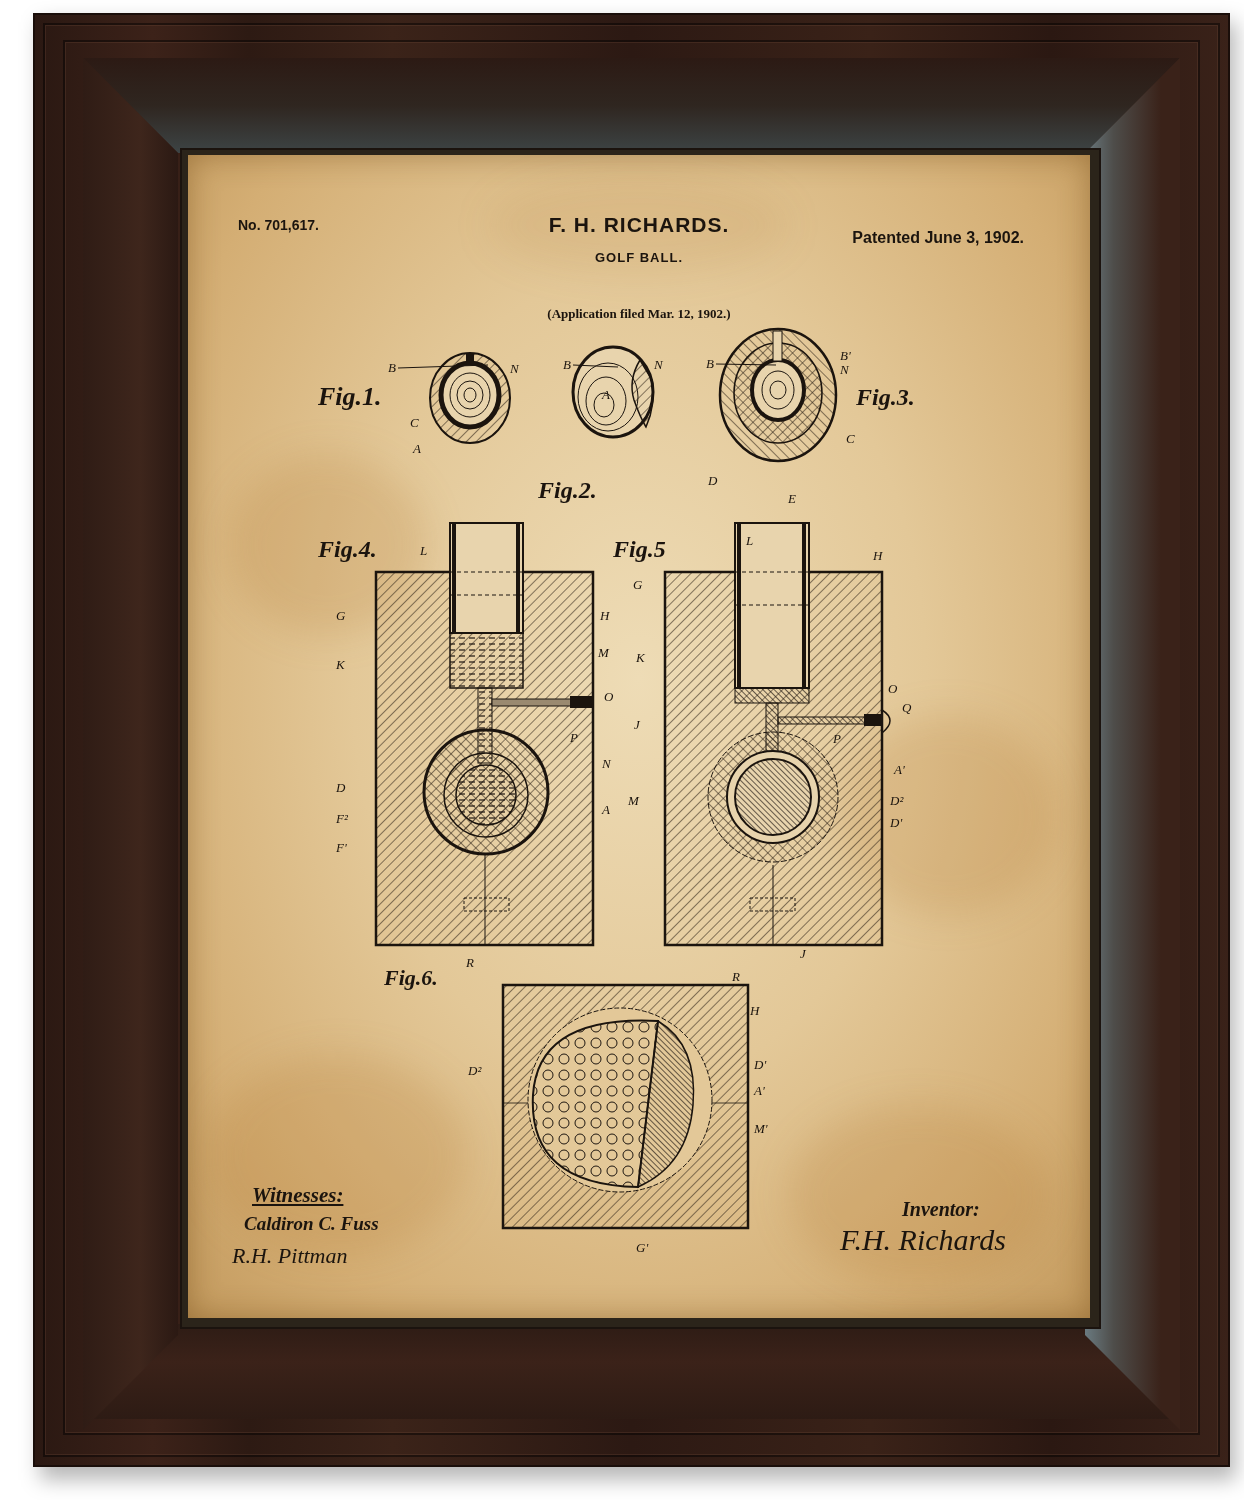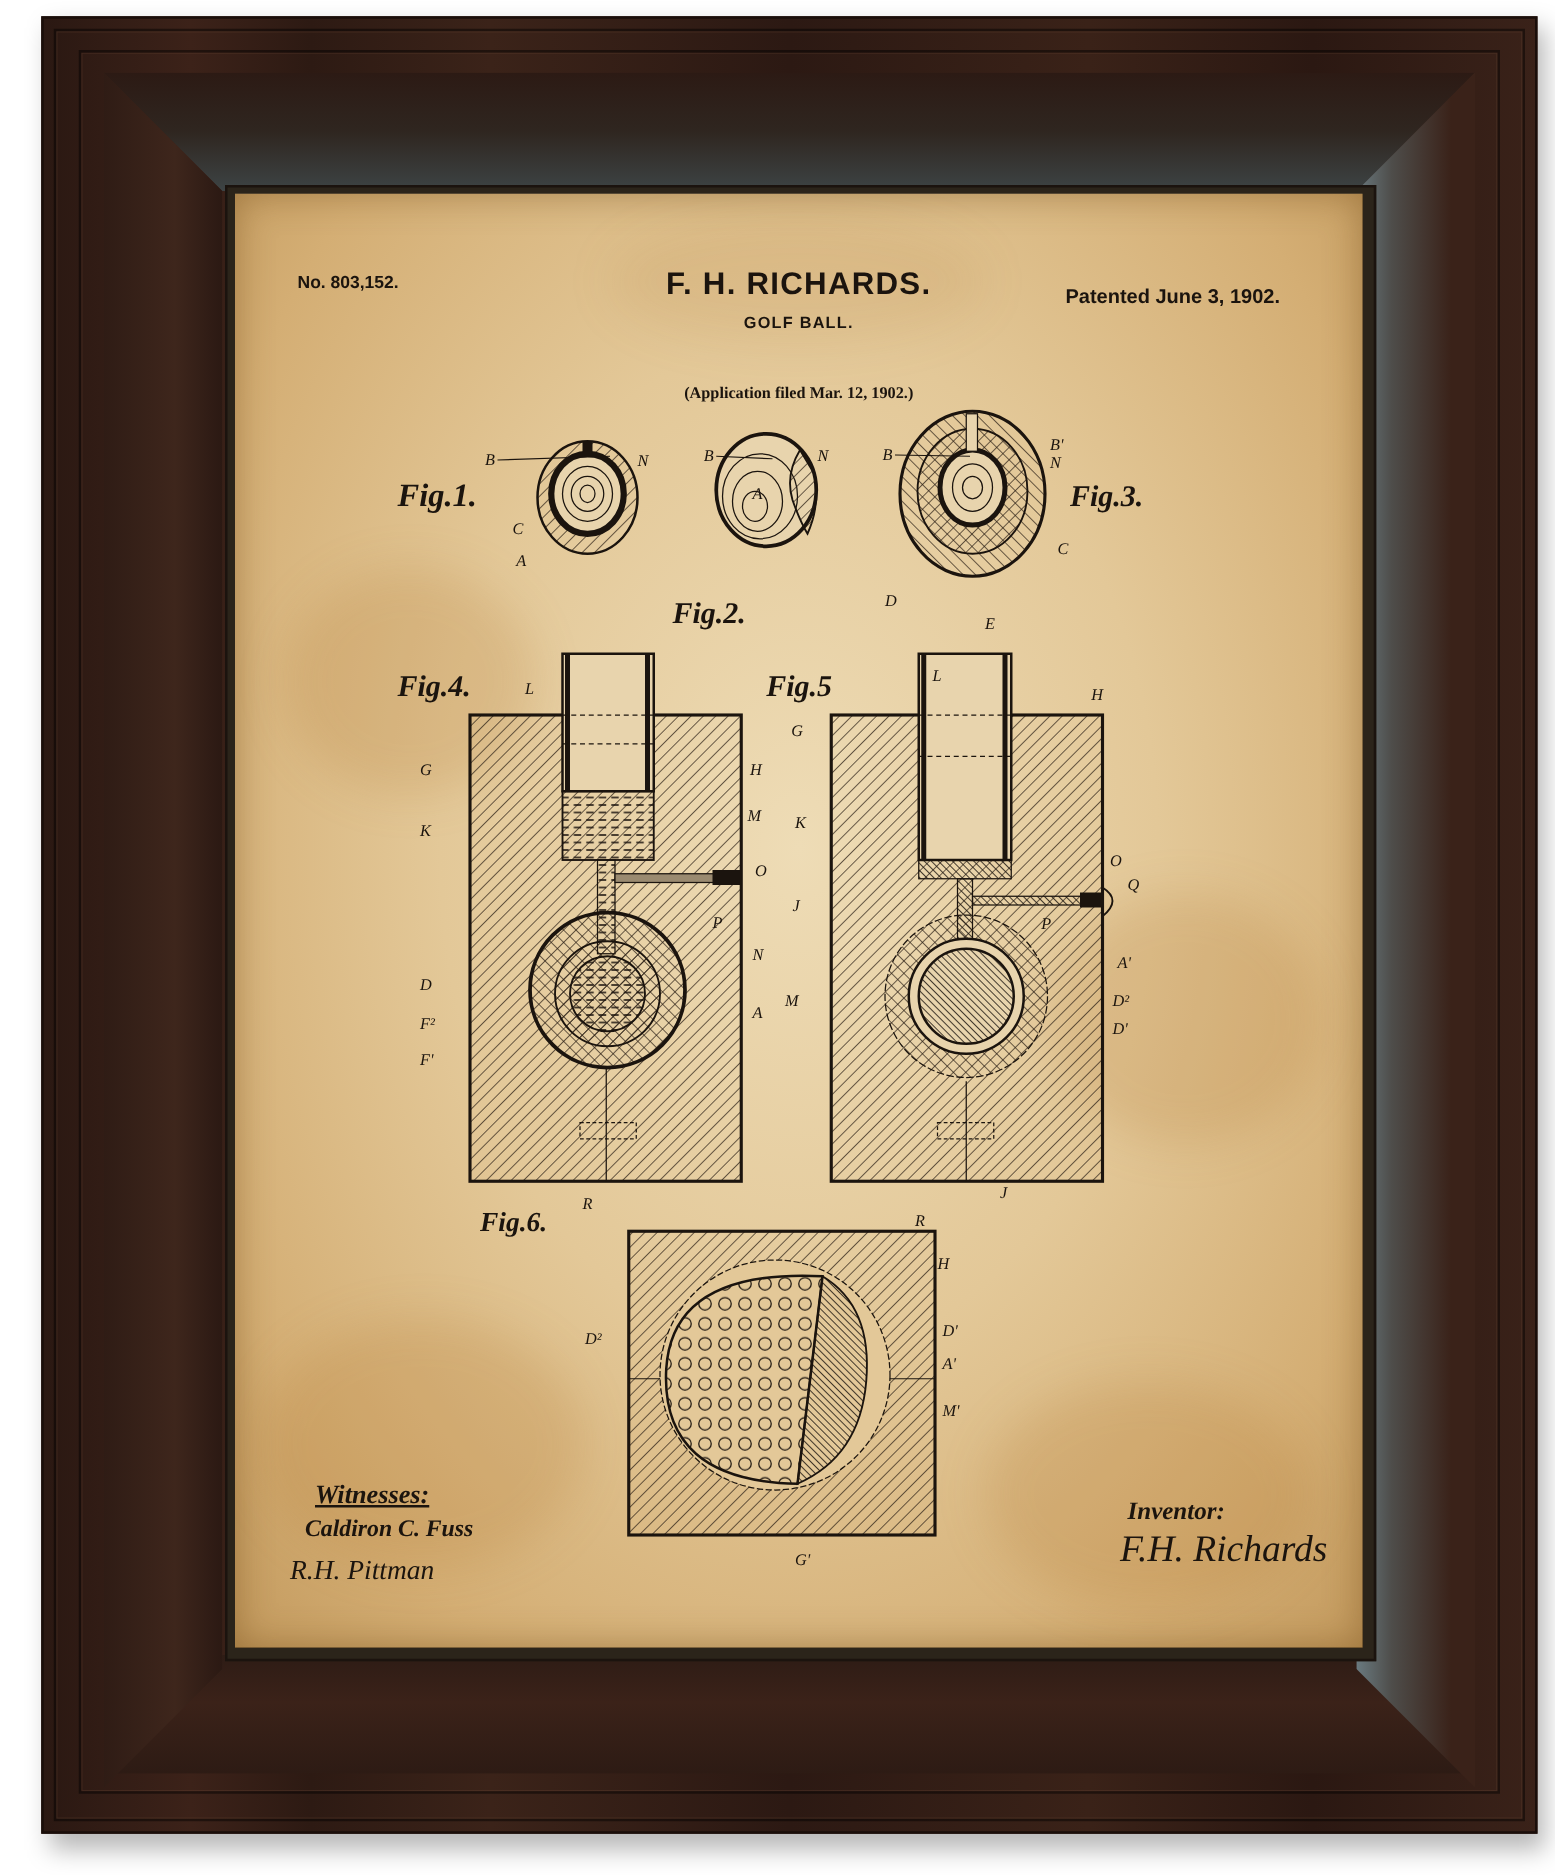--- a/index.html
+++ b/index.html
@@ -11,31 +11,31 @@
   .m2{left:30px;top:27px;right:30px;bottom:32px;}
   .bevel-top{position:absolute;left:50px;top:45px;width:1097px;height:95px;background:linear-gradient(180deg,#2c1a14 0%,#2f2620 50%,#3d4445 100%);clip-path:polygon(0 0,100% 0,calc(100% - 95px) 100%,95px 100%);}
   .bevel-right{position:absolute;right:50px;top:45px;width:95px;height:1372px;background:linear-gradient(90deg,#6a7a80 0%,#4e4d4a 30%,#3a2219 80%);clip-path:polygon(0 95px,100% 0,100% 100%,0 calc(100% - 95px));}
   .bevel-bottom{position:absolute;left:50px;bottom:48px;width:1097px;height:95px;background:linear-gradient(0deg,#2d1b14 0%,#3b2219 60%,#2e1c15 100%);clip-path:polygon(95px 0,calc(100% - 95px) 0,100% 100%,0 100%);}
   .bevel-left{position:absolute;left:50px;top:45px;width:95px;height:1372px;background:linear-gradient(90deg,#2f1c15 0%,#3e261c 60%,#2b1913 100%);clip-path:polygon(0 0,100% 95px,100% calc(100% - 95px),0 100%);}
   .liner{position:absolute;left:180px;top:148px;width:917px;height:1177px;background:#2b241a;border:2px solid #1b130e;}
   .paper{position:absolute;left:188px;top:155px;width:902px;height:1163px;background:radial-gradient(ellipse at 50% 45%,#eedcb6 0%,#e3c898 45%,#d4ae74 80%,#c39a5e 100%);overflow:hidden;box-shadow:inset 0 0 30px rgba(110,70,20,0.45);}
   .stain{position:absolute;border-radius:50%;background:rgba(170,110,40,0.18);filter:blur(18px);}
   .hdr{position:absolute;color:#1b140e;font-family:"Liberation Sans",sans-serif;font-weight:bold;}
   .patno{left:50px;top:62px;font-size:14px;}
-  .inv{left:0;right:0;top:58px;text-align:center;font-size:25px;letter-spacing:1px;}
+  .inv{left:0;right:0;top:58px;text-align:center;font-size:21px;letter-spacing:1px;}
   .title{left:0;right:0;top:95px;text-align:center;font-size:13px;letter-spacing:1px;}
   .filed{left:0;right:0;top:128px;text-align:center;font-size:13px;font-family:"Liberation Serif",serif;margin-top:23px;}
   .patdate{right:66px;top:74px;font-size:16px;}
   .figsvg{position:absolute;left:0;top:0;}
   .sig{position:absolute;color:#1b140e;font-family:Liberation Serif, serif;font-style:italic;}
   .witl{left:64px;top:1028px;font-size:21px;font-weight:bold;text-decoration:underline;}
   .wit1{left:56px;top:1058px;font-size:19px;font-weight:bold;}
   .wit2{left:44px;top:1088px;font-size:22px;}
   .invl{left:714px;top:1030px;font-size:20px;font-weight:bold;margin-top:13px;}
-  .invsig{left:708px;top:1068px;font-size:30px;}
+  .invsig{left:652px;top:1068px;font-size:30px;}
   .figlabel{font-family:"Liberation Serif",serif;font-style:italic;font-weight:bold;fill:#1b140e;}
   .lbl{font-family:"Liberation Serif",serif;font-style:italic;fill:#1b140e;font-size:13px;}
 </style>
 </head>
 <body>
 
 <div class="shadow"></div>
 <div class="frame">
   <div class="molding m1"></div>
   <div class="bevel-top"></div>
@@ -46,21 +46,21 @@
 </div>
 <div class="liner"></div>
 
 <div class="paper">
   <div class="stain" style="left:40px;top:300px;width:200px;height:180px;"></div>
   <div class="stain" style="left:650px;top:560px;width:220px;height:200px;"></div>
   <div class="stain" style="left:20px;top:900px;width:260px;height:200px;"></div>
   <div class="stain" style="left:600px;top:950px;width:260px;height:180px;"></div>
   <div class="stain" style="left:300px;top:20px;width:300px;height:100px;background:rgba(170,110,40,0.1);"></div>
 
-  <div class="hdr patno">No. 803,152.</div>
+  <div class="hdr patno">No. 701,617.</div>
   <div class="hdr inv">F. H. RICHARDS.</div>
   <div class="hdr title">GOLF BALL.</div>
   <div class="hdr filed">(Application filed Mar. 12, 1902.)</div>
   <div class="hdr patdate">Patented June 3, 1902.</div>
 
   <svg class="figsvg" width="902" height="1163" viewBox="0 0 902 1163">
     <defs>
       <pattern id="hatchR" width="7" height="7" patternUnits="userSpaceOnUse" patternTransform="rotate(45)">
         <line x1="0" y1="0" x2="0" y2="7" stroke="#2a1e14" stroke-width="1.1"></line>
       </pattern>

